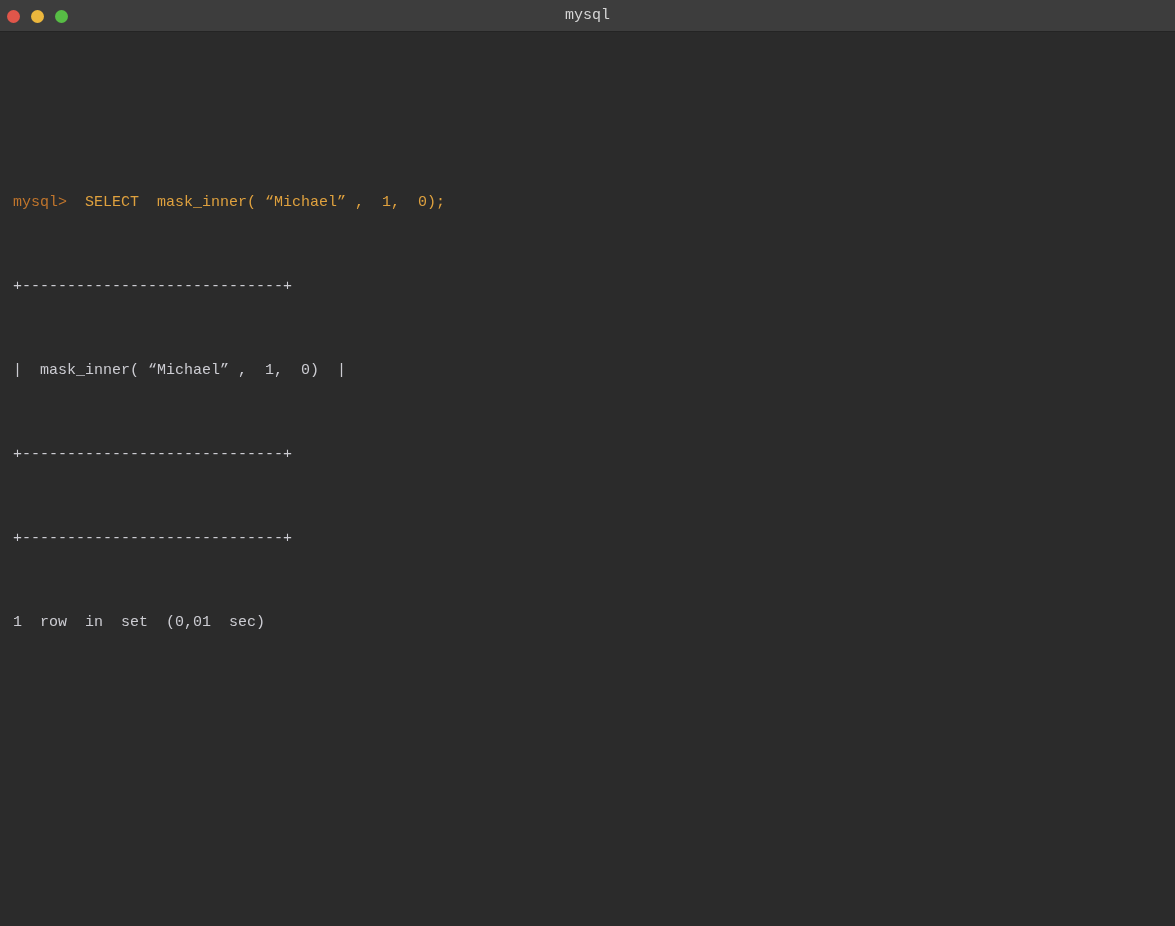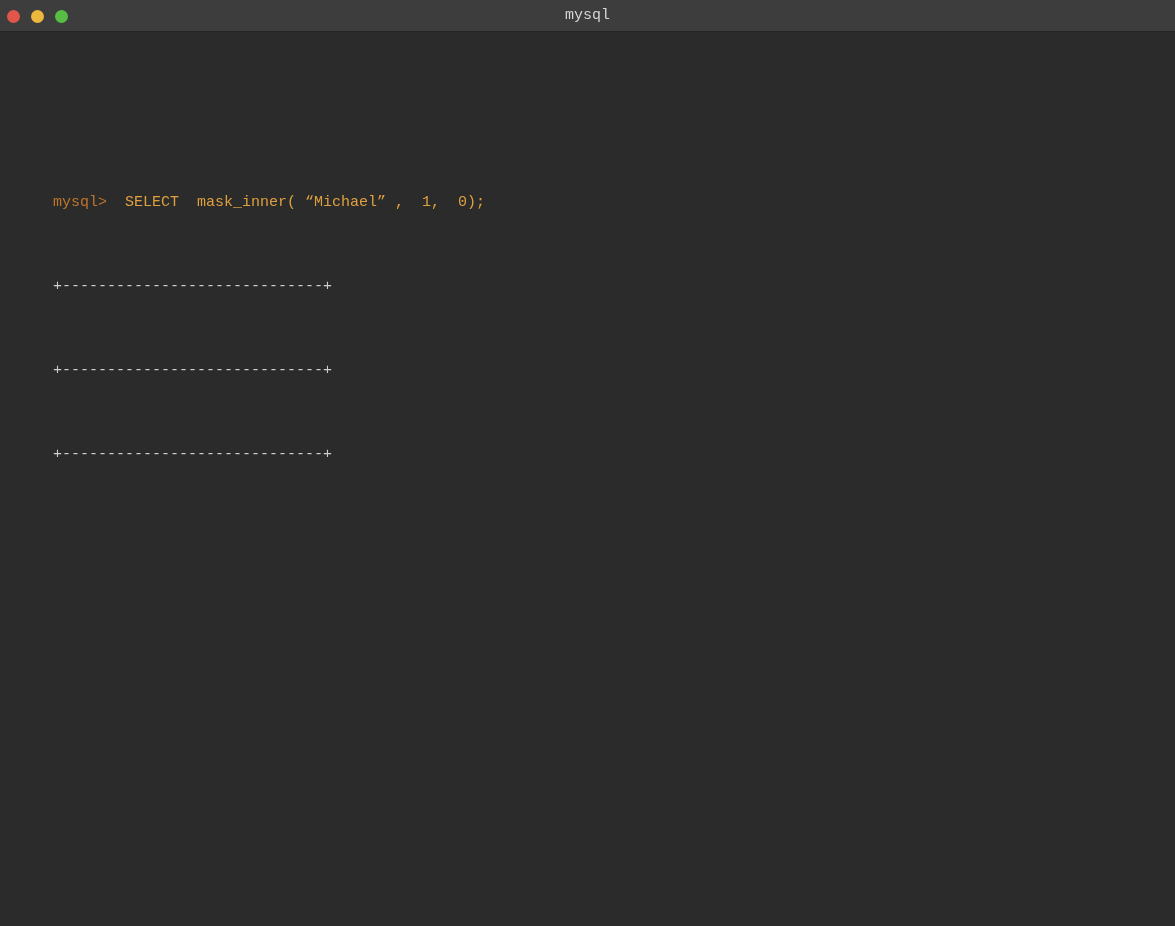--- a/index.html
+++ b/index.html
@@ -33,21 +33,20 @@
     color: #d6d6d6; font-size: 15px;
   }
 
   .term-body {
     flex: 1 1 auto;
     padding: 17px 0 0 13px;
     font-size: 15px; line-height: 28px;
     color: #ccccd2;
     white-space: pre;
     overflow: hidden;
-    margin-left: 40px;
   }
   .block { margin-bottom: 28px; }
   .line { height: 28px; }
   .prompt  { color: #c0752c; }
   .command { color: #dfa13e; }
 </style>
 </head>
 <body>
 
 <div class="window">
@@ -58,22 +57,24 @@
       <span class="light green"></span>
     </div>
     <div class="title">mysql</div>
   </div>
 
   <div class="term-body">
 
     <div class="block">
       <div class="line"><span class="prompt">mysql&gt;</span><span class="command">  SELECT  mask_inner( “Michael” ,  1,  0);</span></div>
       <div class="line">+-----------------------------+</div>
+      <div class="line">|  mask_inner( “Michael” ,  1,  0)  |</div>
       <div class="line">+-----------------------------+</div>
       <div class="line">+-----------------------------+</div>
+      <div class="line">1  row  in  set  (0,01  sec)</div>
     </div>
 
     <div class="block">
       
       
       
       
       
       
       

